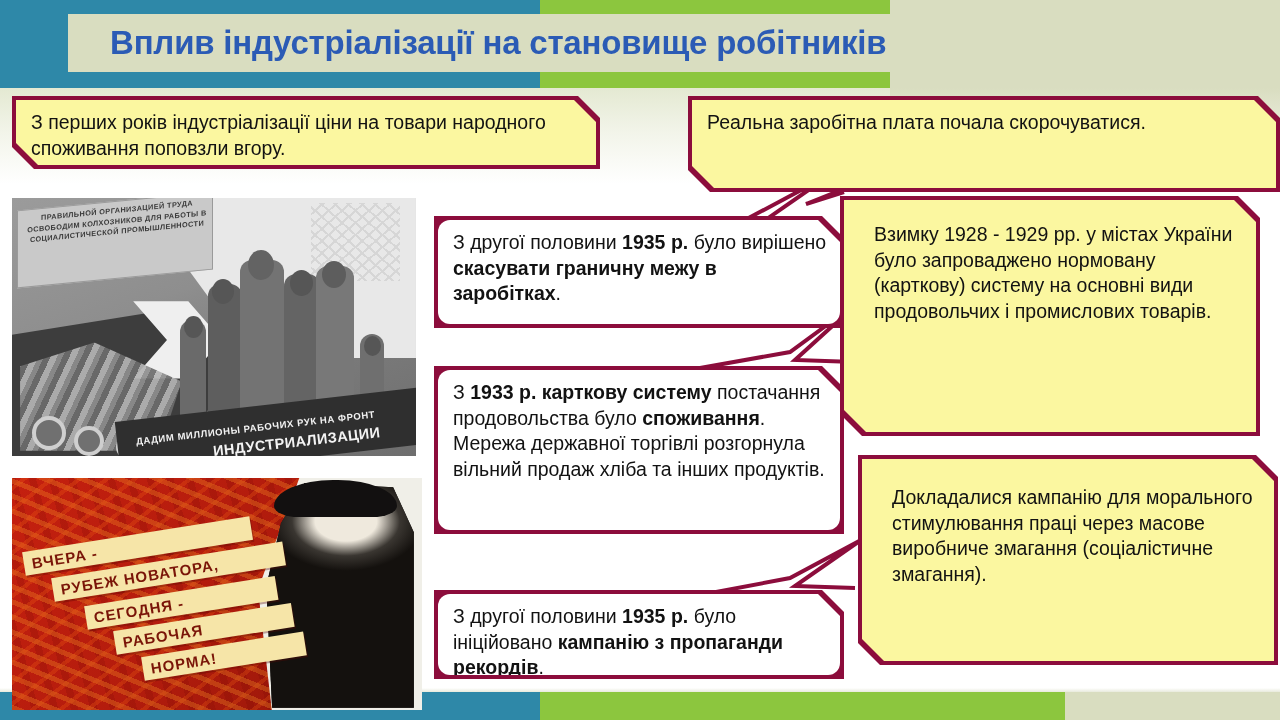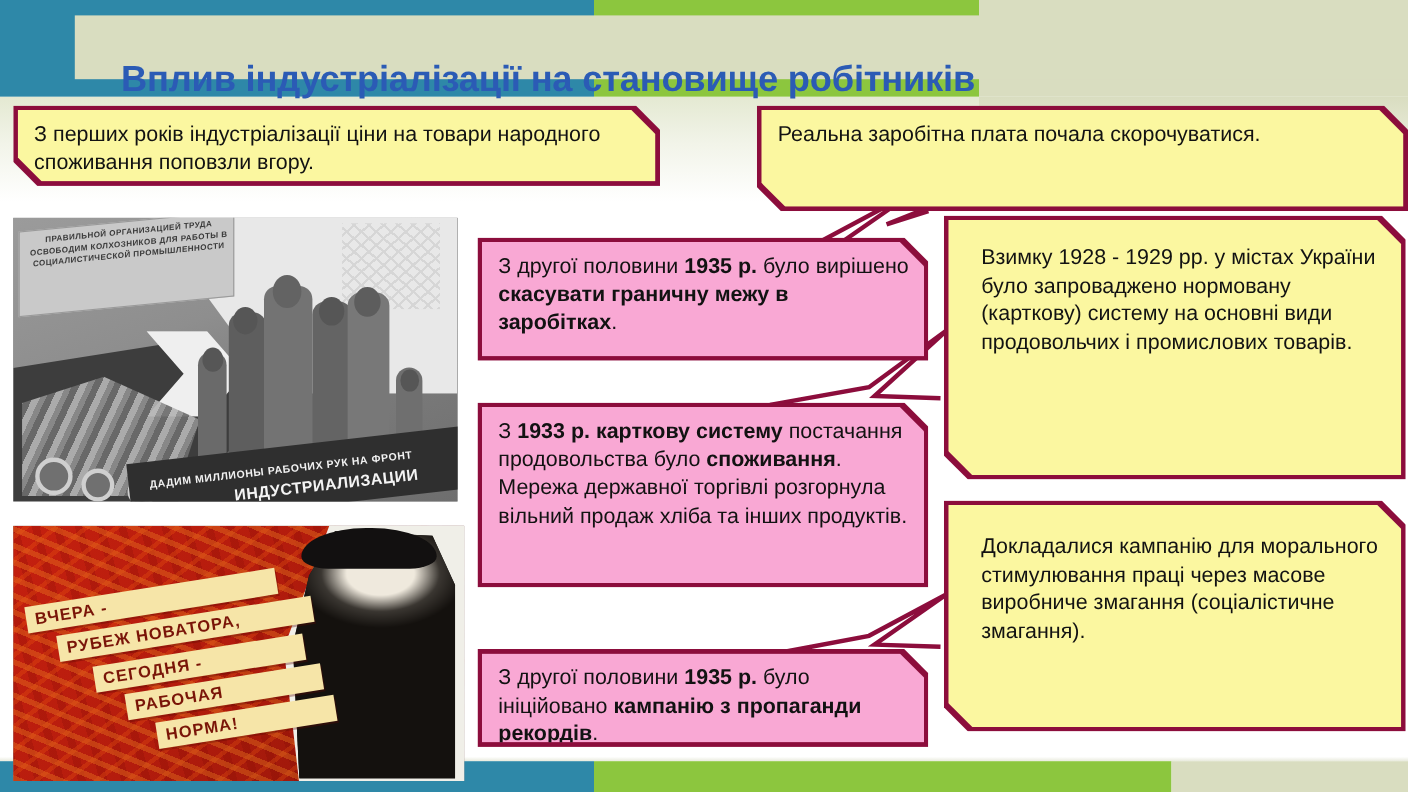--- a/index.html
+++ b/index.html
@@ -38,39 +38,38 @@
                     background:linear-gradient(to bottom,#ffffff,#e8eadc); }
 
   
   .page-title {
     position:absolute; left:110px; top:20px; width:1000px; height:48px;
     font-size:33px; font-weight:bold; color:#2b5bb5;
     letter-spacing:-0.2px;
     line-height:46px;
     white-space:nowrap;
     font-family:"Liberation Sans", sans-serif;
-    margin-top:29px;
   }
 
   
   .bevel-tr { clip-path:polygon(0 0, calc(100% - 22px) 0, 100% 22px, 100% 100%, 0 100%); }
   .bevel-tr-bl {
     clip-path:polygon(0 0, calc(100% - 22px) 0, 100% 22px, 100% 100%, 22px 100%, 0 calc(100% - 22px));
   }
 
   
   .cw { position:absolute; background:#8c0d3c; }
   .cw > .inner {
     position:absolute; inset:4px;
     font-size:19.5px; line-height:1.315; color:#121212;
     padding:10px 12px 24px 15px;
     font-family:"Liberation Sans", sans-serif;
   }
   .cw > .inner.yellow { background:#fbf7a0; }
-  .cw > .inner.plain  { background:#f9a8d4; }
+  .cw > .inner.plain  { background:#ffffff;border-radius:12px; }
 
   
   .connectors { position:absolute; inset:0; pointer-events:none; }
 
   
   .poster {
     position:absolute; overflow:hidden;
     background:#8a8a8a;
   }
   .poster1 { left:12px; top:198px; width:404px; height:258px; }
@@ -165,21 +164,21 @@
 </svg>
 
 <div class="cw bevel-tr-bl" style="left:12px; top:96px; width:588px; height:73px;">
   <div class="inner yellow bevel-tr-bl">З перших років індустріалізації ціни на товари народного споживання поповзли вгору.</div>
 </div>
 
 <div class="cw bevel-tr-bl" style="left:688px; top:96px; width:592px; height:96px;">
   <div class="inner yellow bevel-tr-bl">Реальна заробітна плата почала скорочуватися.</div>
 </div>
 
-<div class="cw bevel-tr-bl" style="left:858px; top:196px; width:420px; height:240px;">
+<div class="cw bevel-tr-bl" style="left:840px; top:196px; width:420px; height:240px;">
   <div class="inner yellow bevel-tr-bl" style="padding:22px 18px 18px 30px;">Взимку 1928 - 1929 рр. у містах України було запроваджено нормовану (карткову) систему на основні види продовольчих і промислових товарів.</div>
 </div>
 
 <div class="cw bevel-tr-bl" style="left:858px; top:455px; width:420px; height:210px;">
   <div class="inner yellow bevel-tr-bl" style="padding:26px 18px 18px 30px;">Докладалися кампанію для морального стимулювання праці через масове виробниче змагання (соціалістичне змагання).</div>
 </div>
 
 <div class="cw bevel-tr" style="left:434px; top:216px; width:410px; height:112px;">
   <div class="inner plain bevel-tr"><span>З другої половини </span><b>1935 р.</b><span> було вирішено </span><b>скасувати граничну межу в заробітках</b><span>.</span></div>
 </div>

